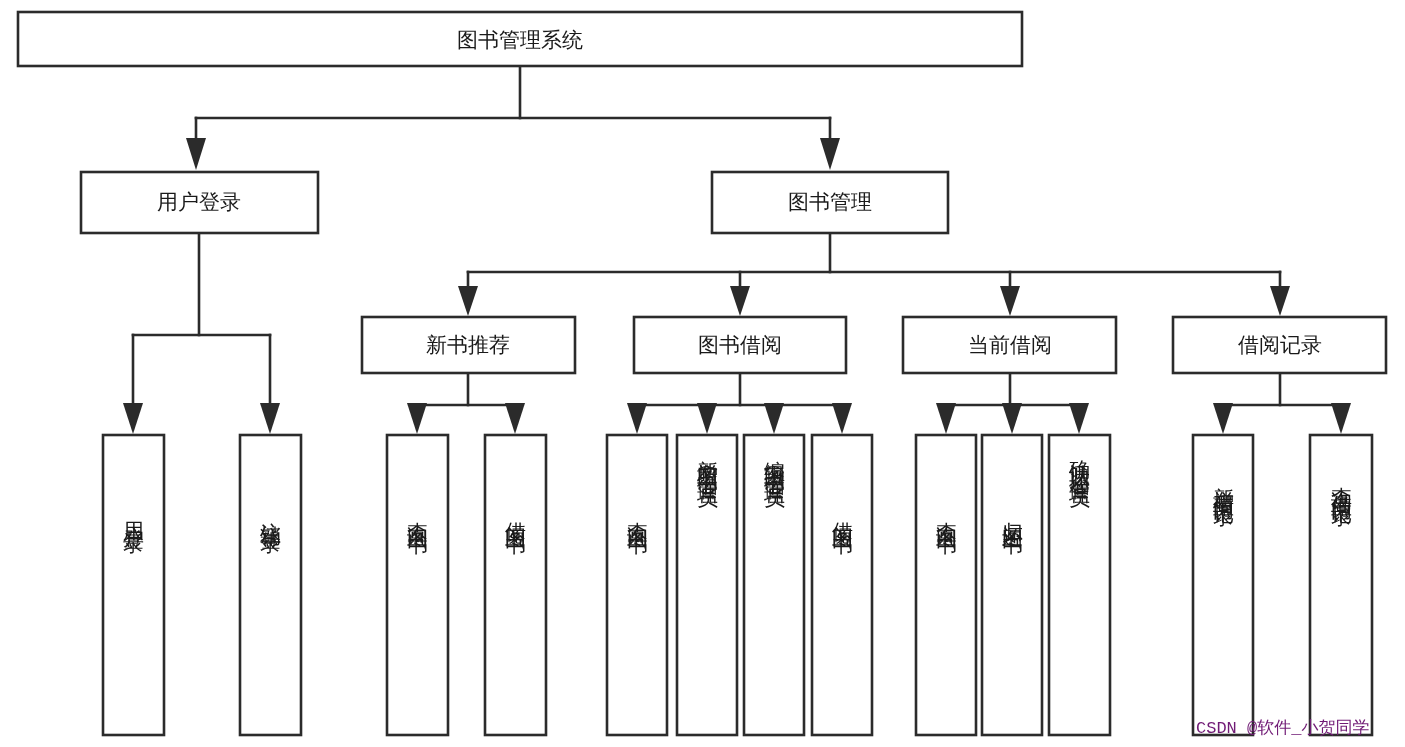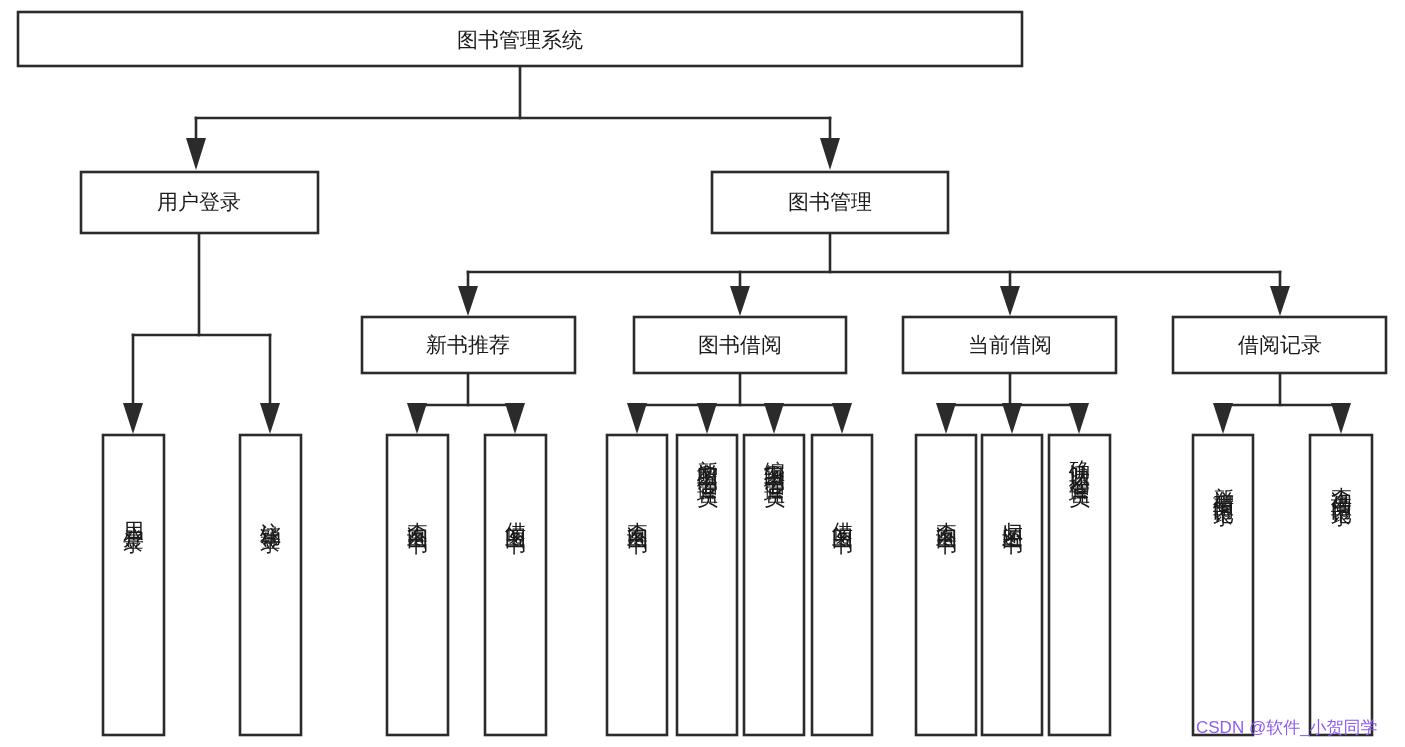--- a/index.html
+++ b/index.html
@@ -57,23 +57,23 @@
     line-height: 1.18;
     color: #1a1a1a;
     letter-spacing: 4px;
     white-space: nowrap;
     text-align: center;
     transform: translateX(-50%);
     pointer-events: none;
   }
   .watermark {
     position: absolute;
-    font-family: Liberation Sans, sans-serif;
+    font-family: Liberation Mono, monospace;
     font-size: 17px;
-    color: #8b5cf6;
+    color: #701a75;
     white-space: nowrap;
   }
 </style>
 </head>
 <body>
 
 <div id="diagram-root">
 
   <svg class="diagram-svg" viewBox="0 0 1405 747">
 

